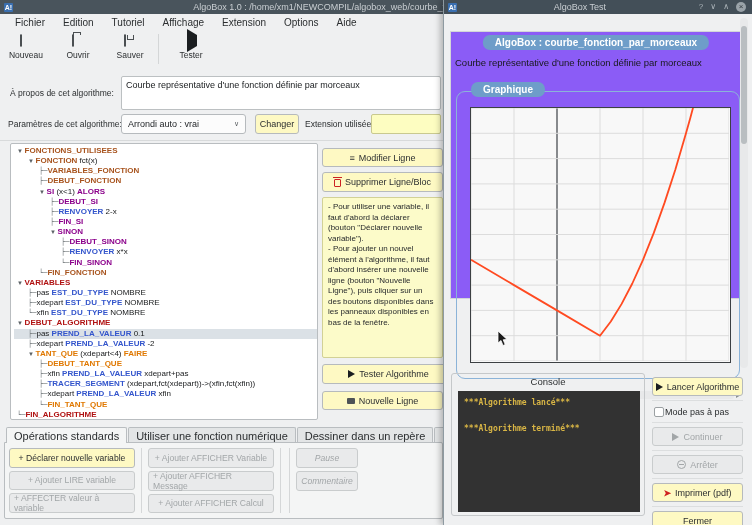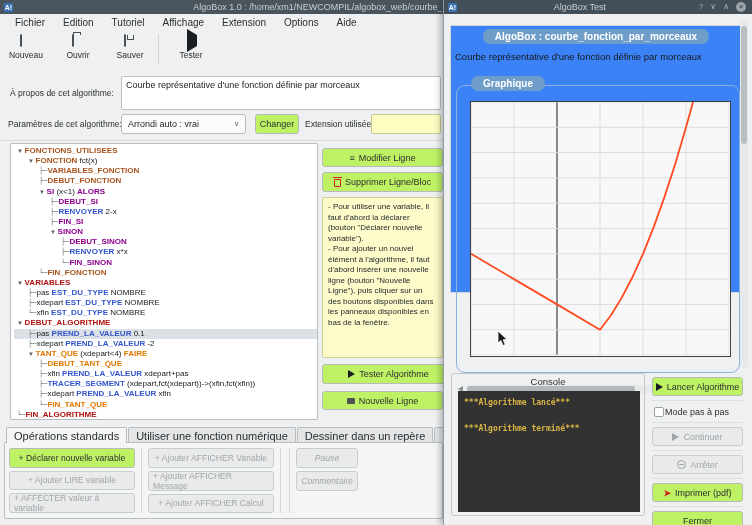--- a/index.html
+++ b/index.html
@@ -1,21 +1,21 @@
 <!DOCTYPE html>
 <html><head>
 <meta charset="utf-8">
 <style>
   * { margin:0; padding:0; box-sizing:border-box; font-family:"Liberation Sans", sans-serif; }
   html,body { width:752px; height:525px; overflow:hidden; background:#eff0f1; }
   #stage { position:relative; width:752px; height:525px; background:#eff0f1; font-size:10px; color:#232629; }
 
   
   .btn { display:flex; align-items:center; justify-content:center; gap:4px;
-         background:#bef264; border:1px solid #b6babd; border-radius:3px;
+         background:#fef9c3; border:1px solid #b6babd; border-radius:3px;
          color:#2b2e30; font-size:9px; cursor:default; }
   .btn.disabled { background:#e9eaeb; border-color:#c9cccd; color:#a2a6a8; }
   .btn.pressed  { background:#c3c8cb; border-color:#a6abae; }
   .hair { background:#d8dadb; }
 
   
   #mainwin { position:absolute; left:0; top:0; width:752px; height:525px; background:#eff0f1; }
   .titlebar { position:absolute; left:0; top:0; right:0; height:14px; background:#49545c;
               display:flex; align-items:center; color:#c9ced2; font-size:9px; }
   .titlebar .appicon { width:9px; height:9px; background:#3a6fb0; color:#fff; font-size:7px; font-weight:bold;
@@ -94,21 +94,21 @@
   .opsep { width:1px; background:#d5d7d8; margin:0 2px; }
   .opcol.c1 .btn { width:126px; }
   .opcol.c2 .btn { width:126px; }
   .opcol.c3 .btn { width:100px; }
   .opcol.c4 .btn { width:62px; font-style:italic; }
 
   
   #testwin { position:absolute; left:443px; top:0; width:309px; height:525px; background:#eff0f1;
              border-left:1px solid #8e9aa1; box-shadow:-3px 0 6px rgba(0,0,0,.25); }
   #testwin .titlebar { background:#434f58; }
-  #twpanel { position:absolute; left:6px; top:25px; width:292px; height:268px; background:#3b82f6;
+  #twpanel { position:absolute; left:6px; top:31px; width:292px; height:268px; background:#8b5cf6;
              border:1px solid #d3d6d8; }
   .bluepill { background:#6e9dc9; color:#fff; font-weight:bold; font-size:10px; border-radius:7px;
               display:inline-block; padding:2px 12px; }
   #tw-badge { position:absolute; left:50%; transform:translateX(-50%); top:3px; white-space:nowrap; }
   #tw-desc { position:absolute; left:4px; top:25px; font-size:9.5px; color:#17191b; white-space:nowrap; }
   #graphbox { position:absolute; left:5px; top:59px; width:284px; height:288px;
               border:1.5px solid #8bb3d8; border-radius:9px; }
   #graphtab { position:absolute; left:20px; top:50px; z-index:3; }
   #graphcanvas { position:absolute; left:13px; top:15px; width:261px; height:256px; background:#f8f8f8;
                  border:1.5px solid #3c4043; }

